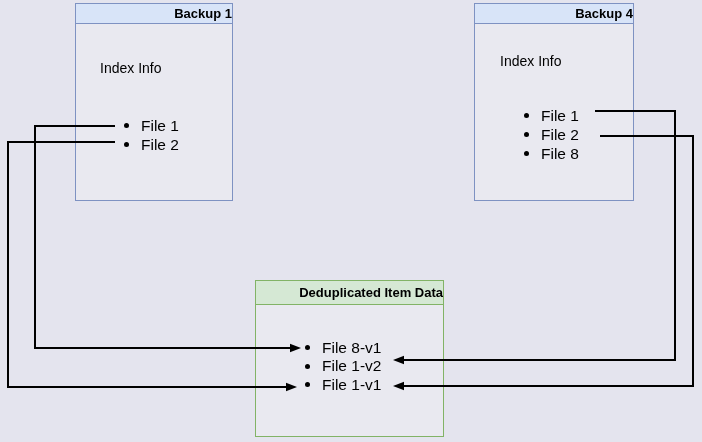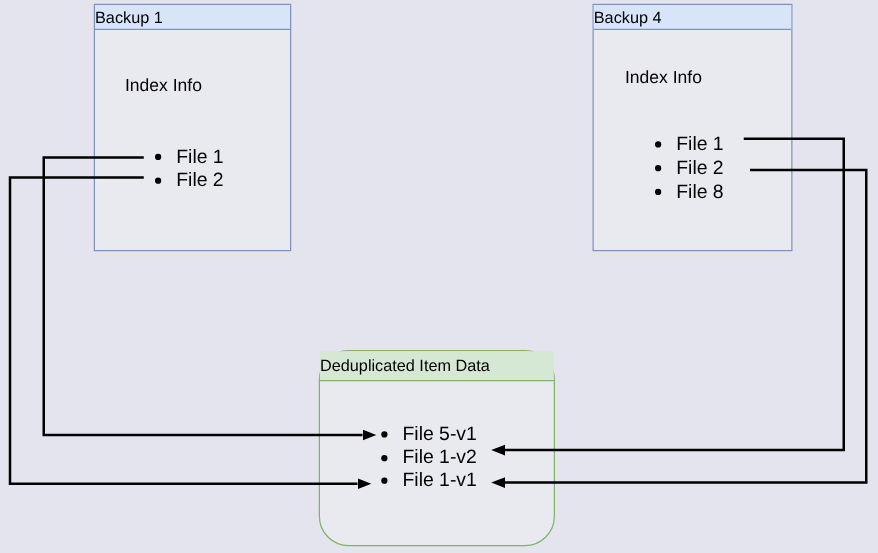--- a/index.html
+++ b/index.html
@@ -27,22 +27,22 @@
   }
   .box {
     position: absolute;
     background: var(--box-body-bg);
     border: 1px solid;
   }
   .box.blue { border-color: var(--blue-border); }
   .box.green { border-color: var(--green-border); }
   .box-header {
     width: 100%;
-    text-align: left;
-    font-weight: 400;
+    text-align: right;
+    font-weight: 700;
     font-size: 13px;
     border-bottom: 1px solid;
   }
   .box.blue .box-header {
     background: var(--blue-fill);
     border-bottom-color: var(--blue-border);
     height: 20px;
     line-height: 20px;
   }
   .box.green .box-header {
@@ -111,25 +111,25 @@
   <div class="box blue" style="left:474px; top:3px; width:160px; height:198px;">
     <div class="box-header">Backup 4</div>
   </div>
   <div class="label" style="left:500px; top:53px;">Index Info</div>
   <ul class="filelist lh19" style="left:524px; top:106px;">
     <li>File 1</li>
     <li>File 2</li>
     <li>File 8</li>
   </ul>
 
-  <div class="box green" style="left:255px; top:280px; width:189px; height:157px;border-radius:24px;">
+  <div class="box green" style="left:255px; top:280px; width:189px; height:157px;">
     <div class="box-header">Deduplicated Item Data</div>
   </div>
   <ul class="filelist lh185" style="left:305px; top:338.5px;">
-    <li>File 5-v1</li>
+    <li>File 8-v1</li>
     <li>File 1-v2</li>
     <li>File 1-v1</li>
   </ul>
 
   <svg class="wires" viewBox="0 0 702 442">
     <defs>
       <marker id="arrowhead" markerUnits="userSpaceOnUse" markerWidth="12" markerHeight="10" refX="0" refY="5" orient="auto">
         <path d="M0,0.7 L11,5 L0,9.3 Z" fill="#000000"></path>
       </marker>
     </defs>

